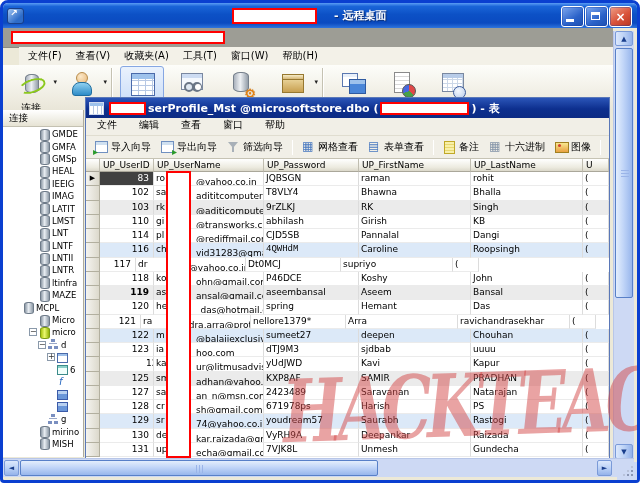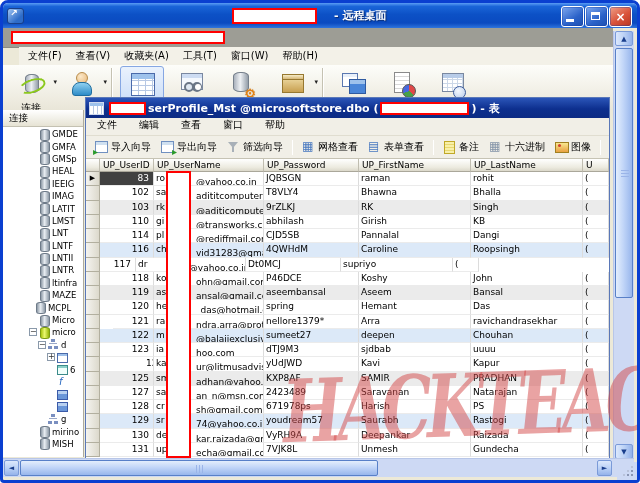--- a/index.html
+++ b/index.html
@@ -324,21 +324,21 @@
           <span class="tlbl">LNTR</span>
         </div>
         <div class="trow" style="padding-left: 36px;">
           <span class="ti ti-db"></span>
           <span class="tlbl">ltinfra</span>
         </div>
         <div class="trow" style="padding-left: 36px;">
           <span class="ti ti-db"></span>
           <span class="tlbl">MAZE</span>
         </div>
-        <div class="trow" style="padding-left: 32px;">
+        <div class="trow" style="padding-left: 20px;">
           <span class="ti ti-db"></span>
           <span class="tlbl">MCPL</span>
         </div>
         <div class="trow" style="padding-left: 36px;">
           <span class="ti ti-db"></span>
           <span class="tlbl">Micro</span>
         </div>
         <div class="trow" style="padding-left: 26px;">
           <span class="xb">−</span>
           <span class="ti ti-db-open"></span>
@@ -486,21 +486,21 @@
           <div class="gc c-un" style="width: 110px;"><span class="pfx">pl</span><span class="gap"></span><span class="sfx">@rediffmail.com</span></div>
           <div class="gc" style="width: 95px;">CJD5SB</div>
           <div class="gc" style="width: 112px;">Pannalal</div>
           <div class="gc" style="width: 112px;">Dangi</div>
           <div class="gc" style="width: 26px;">(</div>
         </div>
         <div class="grow shade-b">
           <div class="gc rowhdr" style="width: 14px;"></div>
           <div class="gc c-id" style="width: 54px;">116</div>
           <div class="gc c-un" style="width: 110px;"><span class="pfx">ch</span><span class="gap"></span><span class="sfx">vid31283@gmail.com</span></div>
-          <div class="gc" style="width: 95px;">4QWHdM</div>
+          <div class="gc" style="width: 95px; font-family: Liberation Mono, monospace;">4QWHdM</div>
           <div class="gc" style="width: 112px;">Caroline</div>
           <div class="gc" style="width: 112px;">Roopsingh</div>
           <div class="gc" style="width: 26px;">(</div>
         </div>
         <div class="grow">
           <div class="gc rowhdr" style="width: 14px;"></div>
           <div class="gc c-id" style="width: 36px;">117</div>
           <div class="gc c-un" style="width: 110px;"><span class="pfx">dr</span><span class="gap"></span><span class="sfx">vo@yahoo.co.in</span></div>
           <div class="gc" style="width: 95px;">Dt0MCJ</div>
           <div class="gc" style="width: 112px;">supriyo</div>
@@ -510,39 +510,39 @@
           <div class="gc rowhdr" style="width: 14px;"></div>
           <div class="gc c-id" style="width: 54px;">118</div>
           <div class="gc c-un" style="width: 110px;"><span class="pfx">ko</span><span class="gap"></span><span class="sfx">ohn@gmail.com</span></div>
           <div class="gc" style="width: 95px;">P46DCE</div>
           <div class="gc" style="width: 112px;">Koshy</div>
           <div class="gc" style="width: 112px;">John</div>
           <div class="gc" style="width: 26px;">(</div>
         </div>
         <div class="grow shade-g">
           <div class="gc rowhdr" style="width: 14px;"></div>
-          <div class="gc c-id" style="width: 54px;">119</div>
+          <div class="gc c-id" style="width: 54px; font-weight: bold;">119</div>
           <div class="gc c-un" style="width: 110px;"><span class="pfx">as</span><span class="gap"></span><span class="sfx">ansal@gmail.com</span></div>
           <div class="gc" style="width: 95px;">aseembansal</div>
           <div class="gc" style="width: 112px;">Aseem</div>
           <div class="gc" style="width: 112px;">Bansal</div>
           <div class="gc" style="width: 26px;">(</div>
         </div>
         <div class="grow">
           <div class="gc rowhdr" style="width: 14px;"></div>
           <div class="gc c-id" style="width: 54px;">120</div>
           <div class="gc c-un" style="width: 110px;"><span class="pfx">he</span><span class="gap"></span><span class="sfx">_das@hotmail.com</span></div>
           <div class="gc" style="width: 95px;">spring</div>
           <div class="gc" style="width: 112px;">Hemant</div>
           <div class="gc" style="width: 112px;">Das</div>
           <div class="gc" style="width: 26px;">(</div>
         </div>
         <div class="grow">
           <div class="gc rowhdr" style="width: 14px;"></div>
-          <div class="gc c-id" style="width: 41px; margin-left: 13px;">121</div>
+          <div class="gc c-id" style="width: 41px;">121</div>
           <div class="gc c-un" style="width: 110px;"><span class="pfx">ra</span><span class="gap"></span><span class="sfx">ndra.arra@protechsolu</span></div>
           <div class="gc" style="width: 95px;">nellore1379*</div>
           <div class="gc" style="width: 112px;">Arra</div>
           <div class="gc" style="width: 112px;">ravichandrasekhar</div>
           <div class="gc" style="width: 26px;">(</div>
         </div>
         <div class="grow shade-b">
           <div class="gc rowhdr" style="width: 14px;"></div>
           <div class="gc c-id" style="width: 54px;">122</div>
           <div class="gc c-un" style="width: 110px;"><span class="pfx">m</span><span class="gap"></span><span class="sfx">@balajiexclusives.com</span></div>

